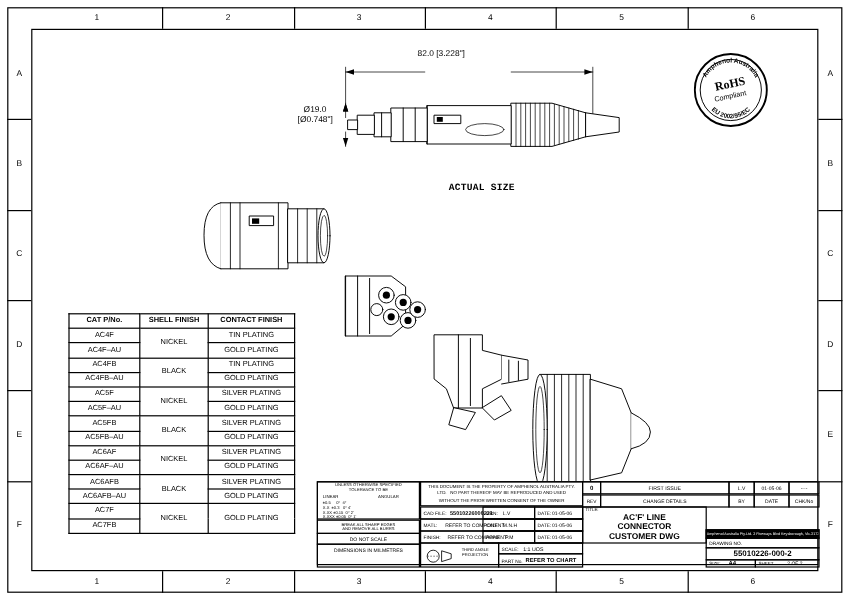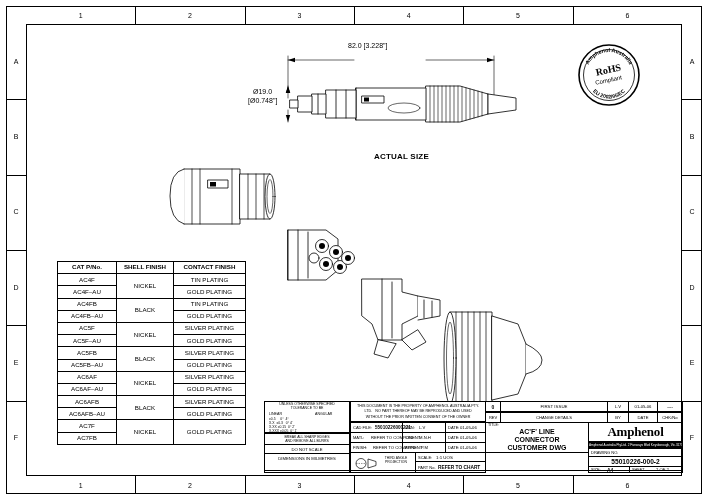--- a/index.html
+++ b/index.html
@@ -100,20 +100,21 @@
     position: absolute;
     left: 578px; top: 44px;
     width: 62px; height: 62px;
   }
   .actual-size {
     position: absolute;
     left: 374px; top: 152px;
     font-size: 8px;
     font-weight: bold;
     letter-spacing: 0.2px;
+    font-family: Liberation Mono, monospace;
   }
 </style>
 </head>
 <body>
 
 <div id="sheet">
 
   <div class="frame-outer"></div>
   <div class="frame-inner"></div>
 
@@ -511,23 +512,20 @@
       <div class="t ctr" style="left:0; top:3px; width:24px; font-size:4.2px;">CHK/No</div>
     </div>
 
     <div class="bx" style="left:220px; top:20px; width:104px; height:31px;">
       <div class="t" style="left:2px; top:1px; font-size:3.6px;">TITLE:</div>
       <div class="t ctr" style="left:0; top:5px; width:102px; font-size:7px; font-weight:bold;">AC'F' LINE</div>
       <div class="t ctr" style="left:0; top:13px; width:102px; font-size:7px; font-weight:bold;">CONNECTOR</div>
       <div class="t ctr" style="left:0; top:21px; width:102px; font-size:7px; font-weight:bold;">CUSTOMER DWG</div>
     </div>
 
-    <div class="bx" style="left:323px; top:20px; width:95px; height:20px;">
-      <div class="t ctr amp-logo" style="left:0; top:2px; width:93px;">Amphenol</div>
-    </div>
     <div class="bx" style="left:323px; top:39px; width:95px; height:8px; background:#000;">
       <div class="t ctr" style="left:0; top:2px; width:93px; font-size:3.1px; color:#fff;">Amphenol Australia Pty.Ltd. 2 Fiveways Blvd Keysborough, Vic.3173</div>
     </div>
 
     <div class="bx" style="left:323px; top:46px; width:95px; height:9px;">
       <div class="t" style="left:2px; top:2px; font-size:4px;">DRAWING NO.</div>
     </div>
     <div class="bx" style="left:323px; top:54px; width:95px; height:11px;">
       <div class="t ctr" style="left:0; top:2px; width:93px; font-size:6.6px; font-weight:bold;">55010226-000-2</div>
     </div>

